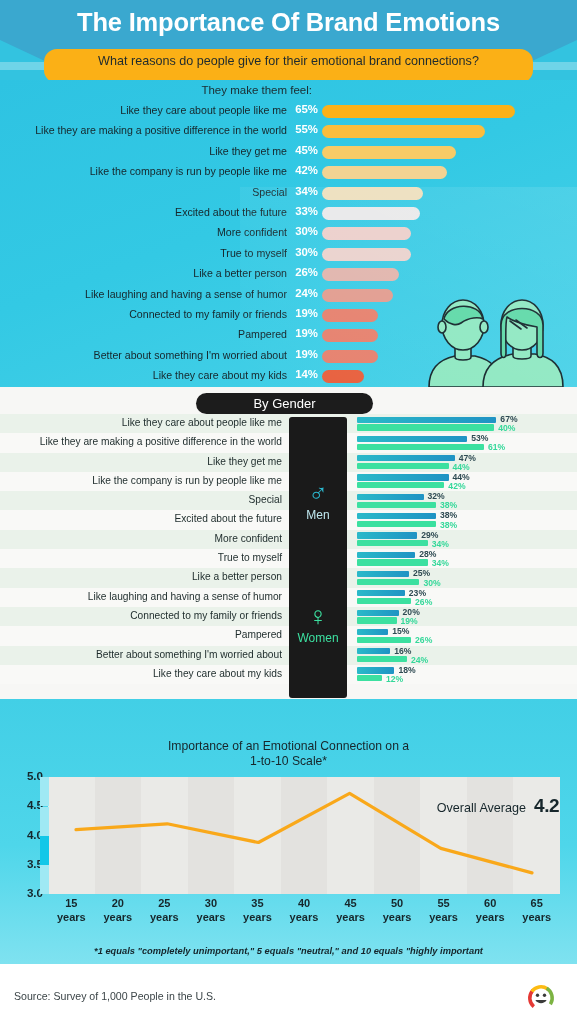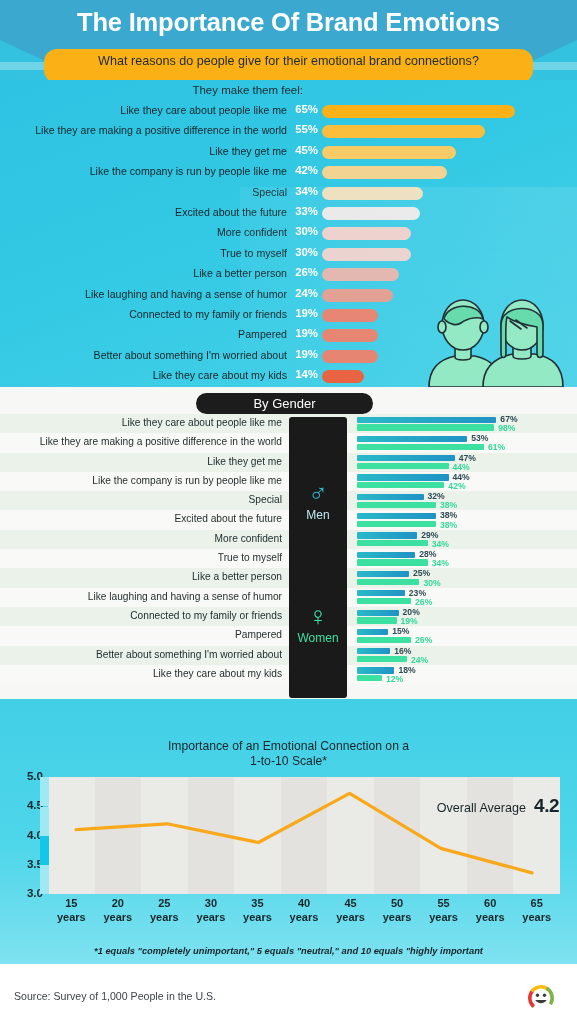--- a/index.html
+++ b/index.html
@@ -56,21 +56,21 @@
     overflow: hidden;
   }
   .sec-reasons::after {
     content: "";
     position: absolute; left: 240px; bottom: 0;
     width: 340px; height: 200px;
     background: linear-gradient(205deg, rgba(255,255,255,0.10), rgba(255,255,255,0));
     pointer-events: none;
   }
   .reasons-subhead {
-    position: absolute; top: 4px; left: 3px; width: 300px;
+    position: absolute; top: 4px; left: 12px; width: 300px;
     text-align: right;
     color: #1b2b30;
     font-size: 11.5px;
   }
   .r-row {
     position: absolute; left: 0; width: 577px; height: 20.4px;
   }
   .r-label {
     position: absolute; right: 290px; top: 2px;
     text-align: right;
@@ -368,21 +368,21 @@
   </svg>
 </div>
 
 <div class="sec-gender">
   <div class="g-rows" id="gender-rows">
       <div class="g-row alt">
         <div class="g-label">Like they care about people like me</div>
         <div class="g-bar-m" style="width: 139.36px;"></div>
         <div class="g-bar-w" style="width: 137.28px;"></div>
         <div class="g-val-m" style="left: 500.36px;">67%</div>
-        <div class="g-val-w" style="left: 498.28px;">98%</div>
+        <div class="g-val-w" style="left: 498.28px;">40%</div>
       </div>
       <div class="g-row plain">
         <div class="g-label">Like they are making a positive difference in the world</div>
         <div class="g-bar-m" style="width: 110.24px;"></div>
         <div class="g-bar-w" style="width: 126.88px;"></div>
         <div class="g-val-m" style="left: 471.24px;">53%</div>
         <div class="g-val-w" style="left: 487.88px;">61%</div>
       </div>
       <div class="g-row alt">
         <div class="g-label">Like they get me</div>

